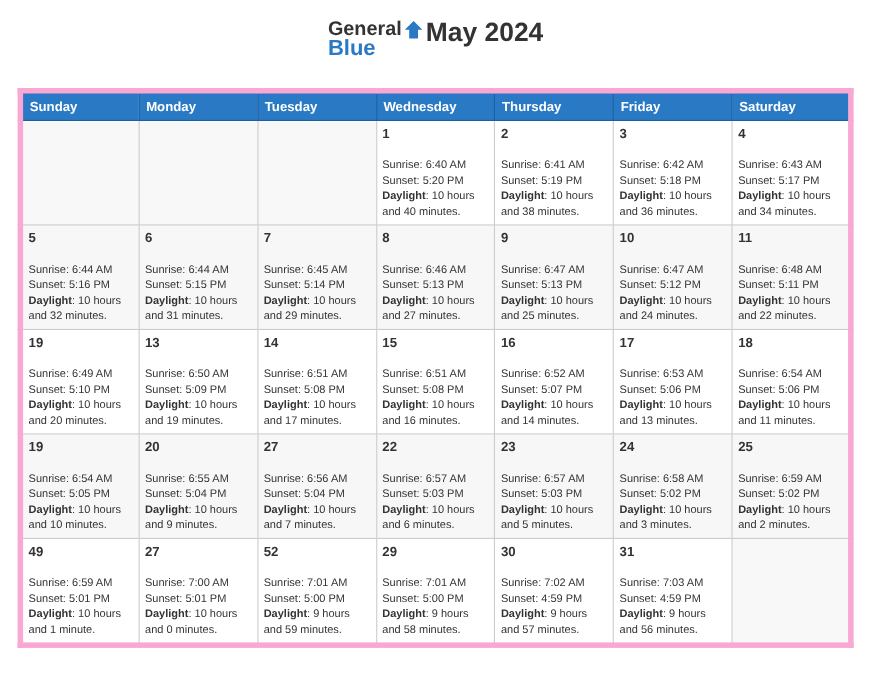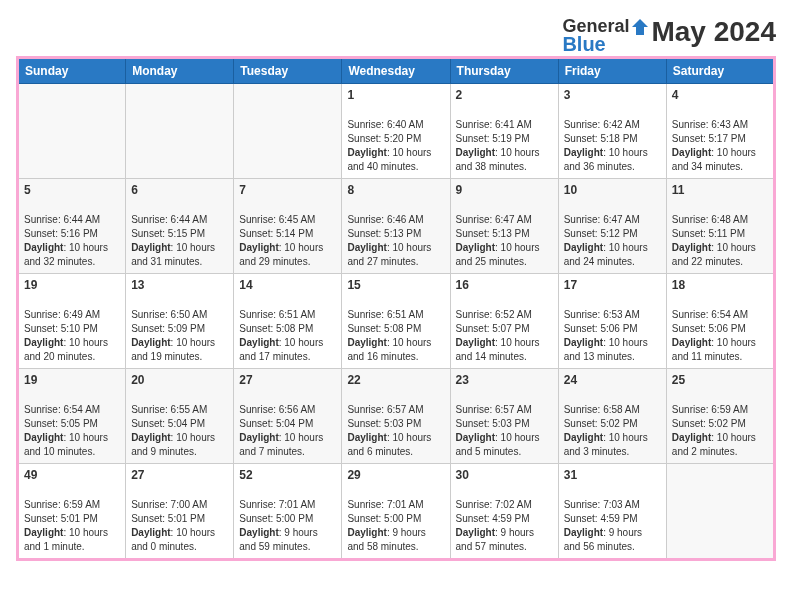--- a/index.html
+++ b/index.html
@@ -5,45 +5,45 @@
     * { box-sizing: border-box; margin: 0; padding: 0; }
     body {
       font-family: Arial, sans-serif;
       background: #fff;
       width: 792px;
       min-height: 612px;
       padding: 16px;
     }
     .header {
       display: flex;
-      justify-content: flex-end;
+      justify-content: center;
       align-items: flex-start;
-      margin-bottom: 0;
+      margin-bottom: 24px;
     }
     .logo {
       display: flex;
       flex-direction: column;
       align-items: flex-start;
     }
     .title-section {
       text-align: right;
     }
     .month-title {
-      font-size: 28px;
+      font-size: 24px;
       font-weight: bold;
       color: #333;
     }
     .location-title {
       font-size: 14px;
       color: #555;
     }
     .calendar {
       width: 100%;
       border-collapse: collapse;
-      border: 3px solid #f9a8d4;
+      border: 5px solid #f9a8d4;
     }
     .calendar th {
       background-color: #2979c4;
       color: white;
       font-size: 12px;
       font-weight: bold;
       padding: 5px 6px;
       text-align: left;
       border: 1px solid #1a5fa0;
     }

